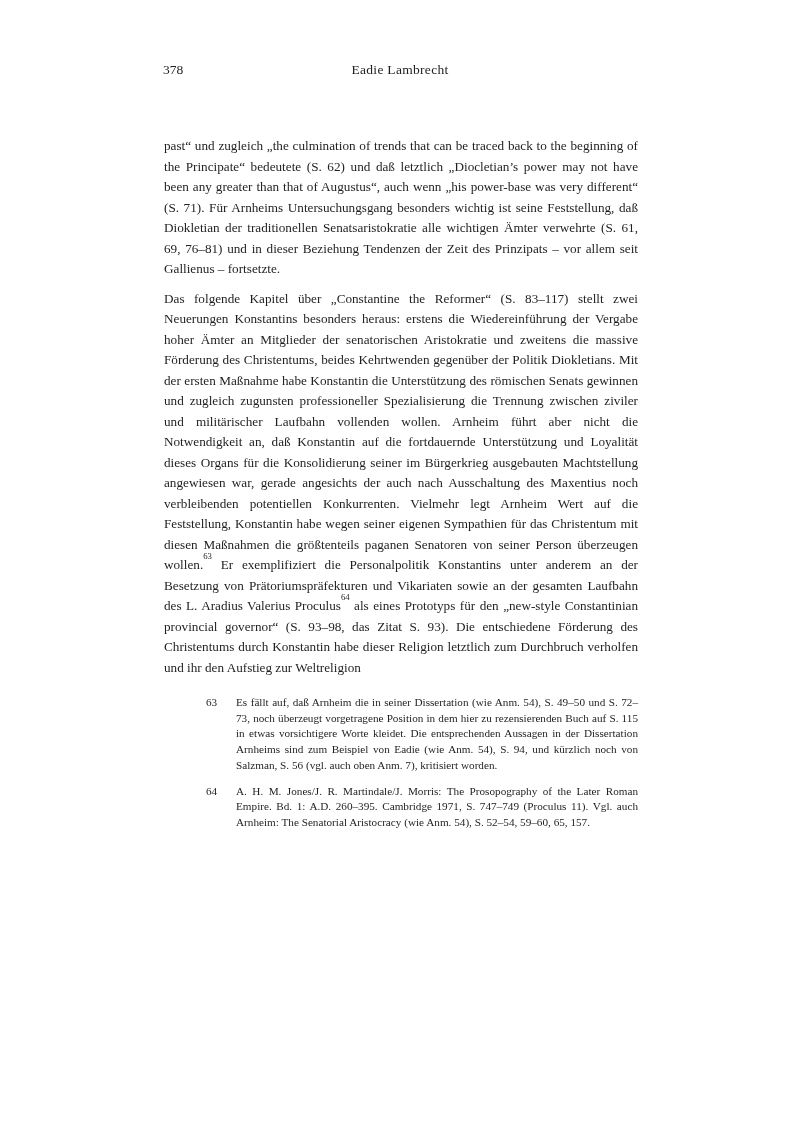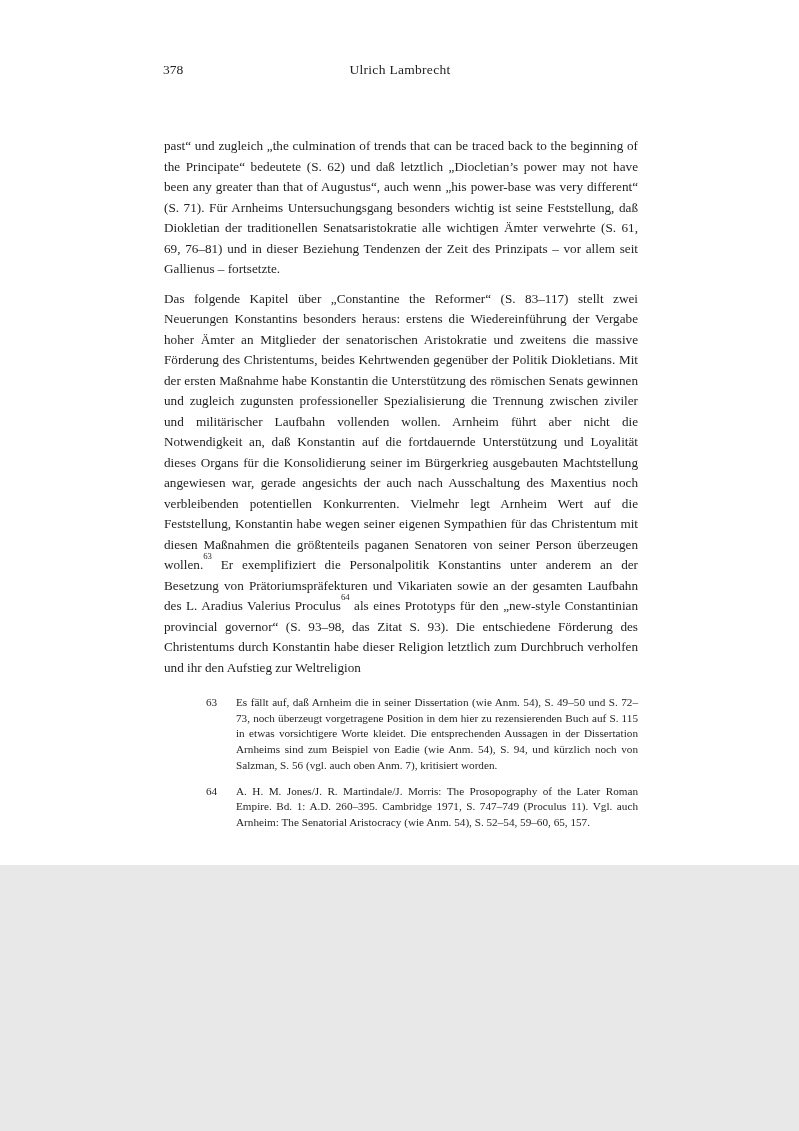--- a/index.html
+++ b/index.html
@@ -3,21 +3,21 @@
 <meta charset="utf-8">
 <style>
   html, body {
     margin: 0;
     padding: 0;
     background: #e8e8e8;
   }
   .page {
     position: relative;
     width: 799px;
-    height: 865px;
+    height: 1131px;
     margin: 0 auto;
     background: #ffffff;
     font-family: "Liberation Serif", "DejaVu Serif", serif;
     color: #1e1e1e;
     overflow: hidden;
   }
   .page-header {
     position: absolute;
     top: 62px;
     left: 163px;
@@ -75,21 +75,21 @@
     top: 0;
   }
 </style>
 </head>
 <body>
 
 <div class="page">
 
   <div class="page-header">
     <span class="page-number">378</span>
-    <span class="running-head">Ulrich Lambrecht</span>
+    <span class="running-head">Eadie Lambrecht</span>
   </div>
 
   <div class="text-column">
 
     <p class="para">past“ und zugleich „the culmination of trends that can be traced back to the beginning of the Principate“ bedeutete (S. 62) und daß letztlich „Diocletian’s power may not have been any greater than that of Augustus“, auch wenn „his power-base was very different“ (S. 71). Für Arnheims Untersuchungsgang besonders wichtig ist seine Feststellung, daß Diokletian der traditionellen Senatsaristokratie alle wichtigen Ämter verwehrte (S. 61, 69, 76–81) und in dieser Beziehung Tendenzen der Zeit des Prinzipats – vor allem seit Gallienus – fortsetzte.</p>
 
     <p class="para"><span>Das folgende Kapitel über „Constantine the Reformer“ (S. 83–117) stellt zwei Neuerungen Konstantins besonders heraus: erstens die Wiedereinführung der Vergabe hoher Ämter an Mitglieder der senatorischen Aristokratie und zweitens die massive Förderung des Christentums, beides Kehrtwenden gegenüber der Politik Diokletians. Mit der ersten Maßnahme habe Konstantin die Unterstützung des römischen Senats gewinnen und zugleich zugunsten professioneller Spezialisierung die Trennung zwischen ziviler und militärischer Laufbahn vollenden wollen. Arnheim führt aber nicht die Notwendigkeit an, daß Konstantin auf die fortdauernde Unterstützung und Loyalität dieses Organs für die Konsolidierung seiner im Bürgerkrieg ausgebauten Machtstellung angewiesen war, gerade angesichts der auch nach Ausschaltung des Maxentius noch verbleibenden potentiellen Konkurrenten. Vielmehr legt Arnheim Wert auf die Feststellung, Konstantin habe wegen seiner eigenen Sympathien für das Christentum mit diesen Maßnahmen die größtenteils paganen Senatoren von seiner Person überzeugen wollen.</span><sup class="fn-ref">63</sup><span> Er exemplifiziert die Personalpolitik Konstantins unter anderem an der Besetzung von Prätoriumspräfekturen und Vikariaten sowie an der gesamten Laufbahn des L. Aradius Valerius Proculus</span><sup class="fn-ref">64</sup><span> als eines Prototyps für den „new-style Constantinian provincial governor“ (S. 93–98, das Zitat S. 93). Die entschiedene Förderung des Christentums durch Konstantin habe dieser Religion letztlich zum Durchbruch verholfen und ihr den Aufstieg zur Weltreligion</span></p>
 
     <div class="footnotes">
 

